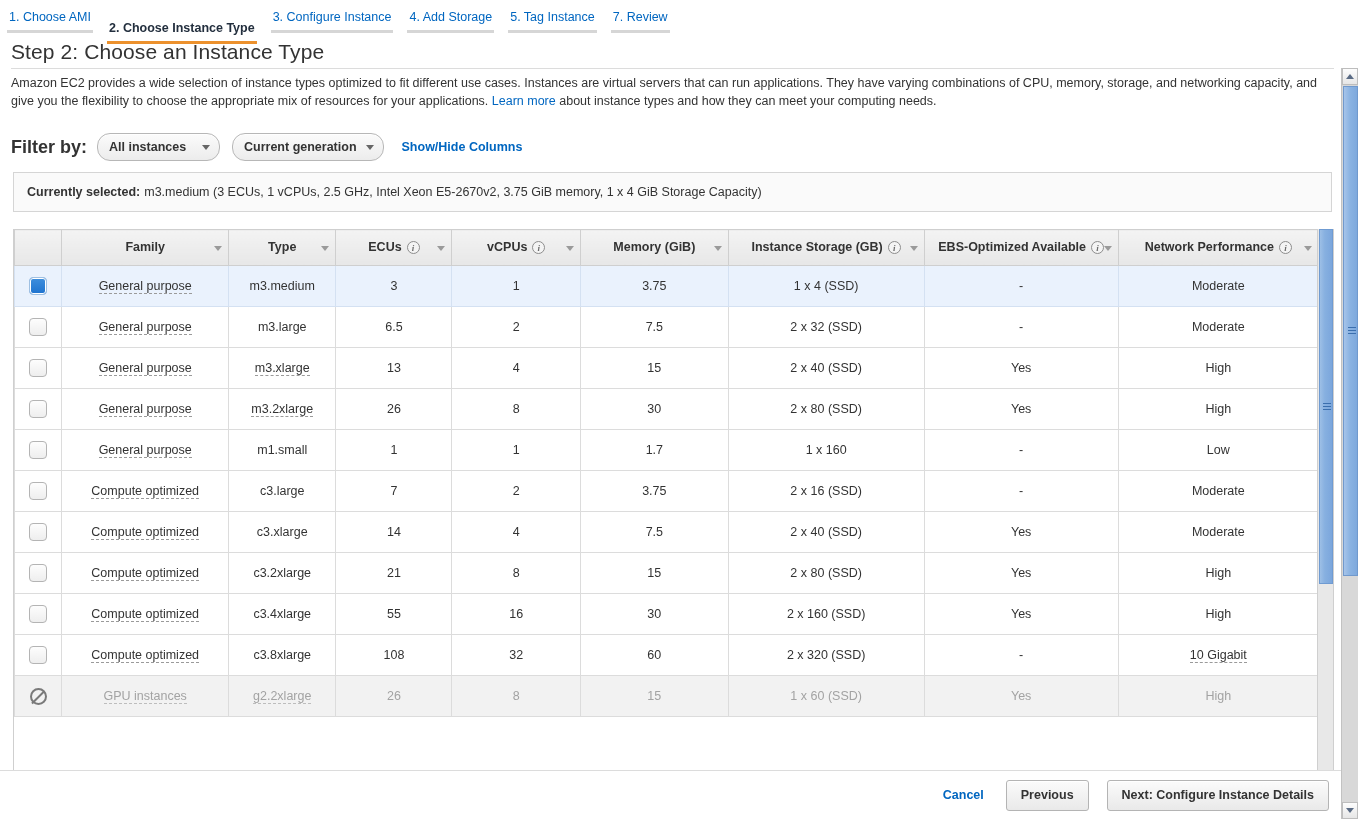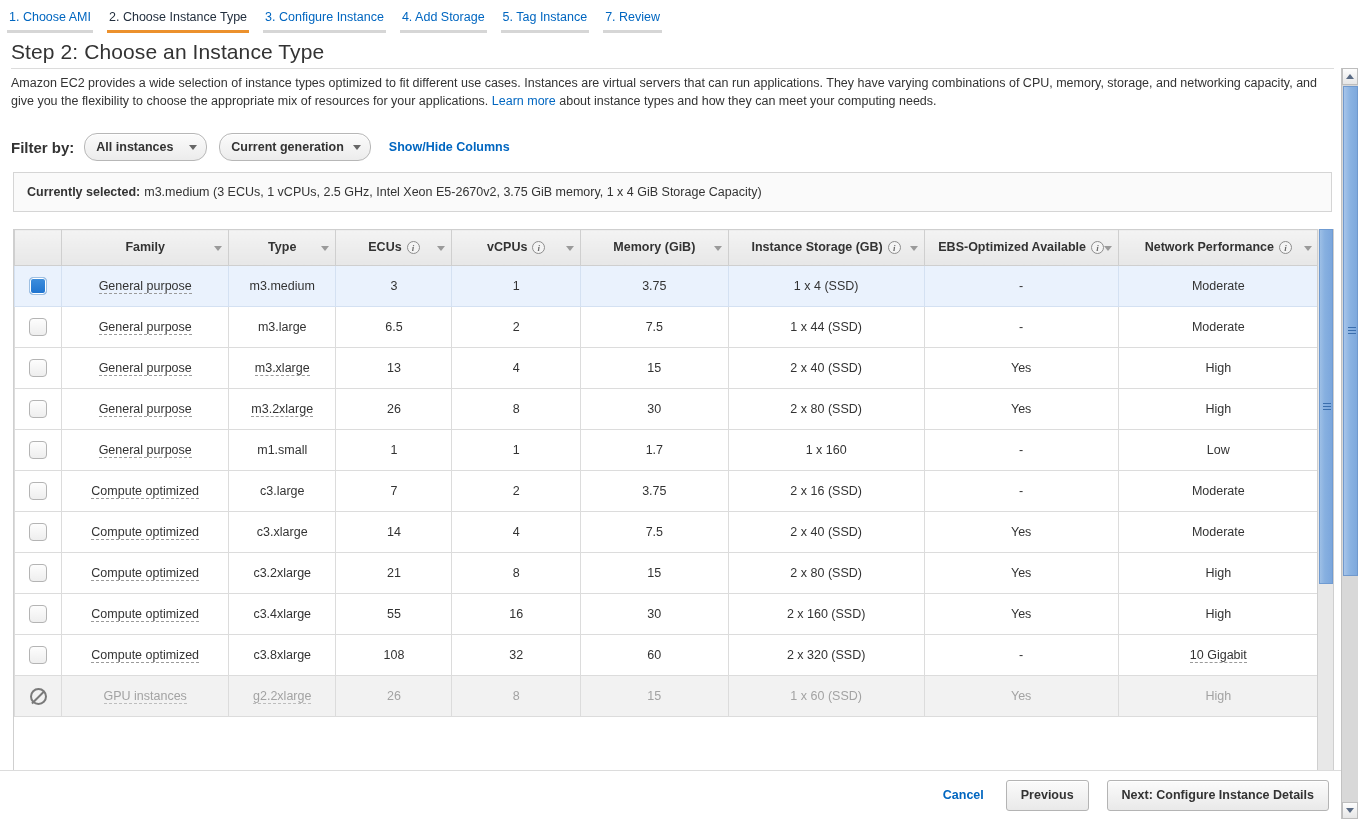--- a/index.html
+++ b/index.html
@@ -26,21 +26,21 @@
     display: flex; align-items: center;
     font-size: 12.5px;
     color: #0066c0;
     cursor: pointer;
     white-space: nowrap;
   }
   .step .bar {
     position: absolute; left: 7px; right: 7px; bottom: 0;
     height: 3px; background: #d6d6d6;
   }
-  .step.active { color: #232f3e; font-weight: normal; cursor: default; }
+  .step.active { color: #232f3e; font-weight: bold; cursor: default; margin-top: 11px; }
   .step.active .bar { background: #ec912d; height: 3px; }
 
   
   #page-title {
     position: absolute; left: 11px; top: 40px;
     font-size: 21px; font-weight: normal;
     color: #333333; letter-spacing: 0.1px;
   }
   #title-rule {
     position: absolute; left: 11px; top: 68px; width: 1323px;
@@ -52,21 +52,21 @@
     position: absolute; left: 11px; top: 74px; width: 1322px;
     font-size: 12.5px; line-height: 18px; color: #333333;
   }
   #description a { color: #0066c0; text-decoration: none; }
 
   
   #filter-row {
     position: absolute; left: 11px; top: 132px;
     display: flex; align-items: center; height: 30px;
   }
-  #filter-label { font-size: 15px; font-weight: bold; color: #333; margin-right: 10px; }
+  #filter-label { font-size: 18px; font-weight: bold; color: #333; margin-right: 10px; }
   .dropdown {
     position: relative;
     height: 28px; min-width: 123px;
     background: linear-gradient(to bottom, #fbfbfb 0%, #ececec 100%);
     border: 1px solid #b7b7b7;
     border-radius: 13px;
     display: flex; align-items: center;
     padding: 0 26px 0 11px;
     font-size: 12.5px; font-weight: bold; color: #333;
     cursor: pointer;
@@ -390,21 +390,21 @@
           <td>-</td>
           <td><span>Moderate</span></td>
         </tr>
         <tr class="">
           <td class="cb-cell"><span class="checkbox"></span></td>
           <td class="family-cell"><span class="tip">General purpose</span></td>
           <td><span>m3.large</span></td>
           <td>6.5</td>
           <td>2</td>
           <td>7.5</td>
-          <td>1 x 44 (SSD)</td>
+          <td>2 x 32 (SSD)</td>
           <td>-</td>
           <td><span>Moderate</span></td>
         </tr>
         <tr class="">
           <td class="cb-cell"><span class="checkbox"></span></td>
           <td class="family-cell"><span class="tip">General purpose</span></td>
           <td><span class="tip">m3.xlarge</span></td>
           <td>13</td>
           <td>4</td>
           <td>15</td>

